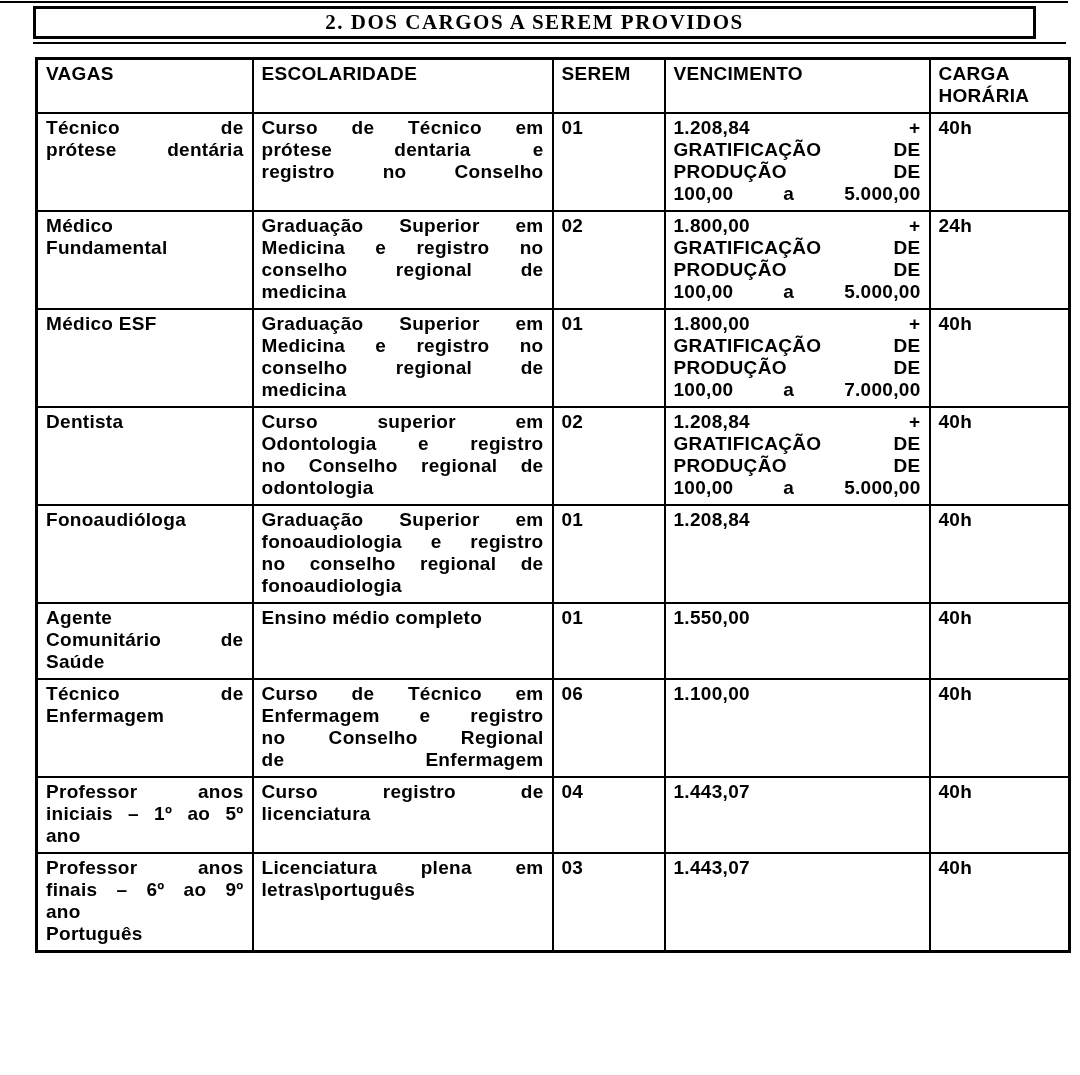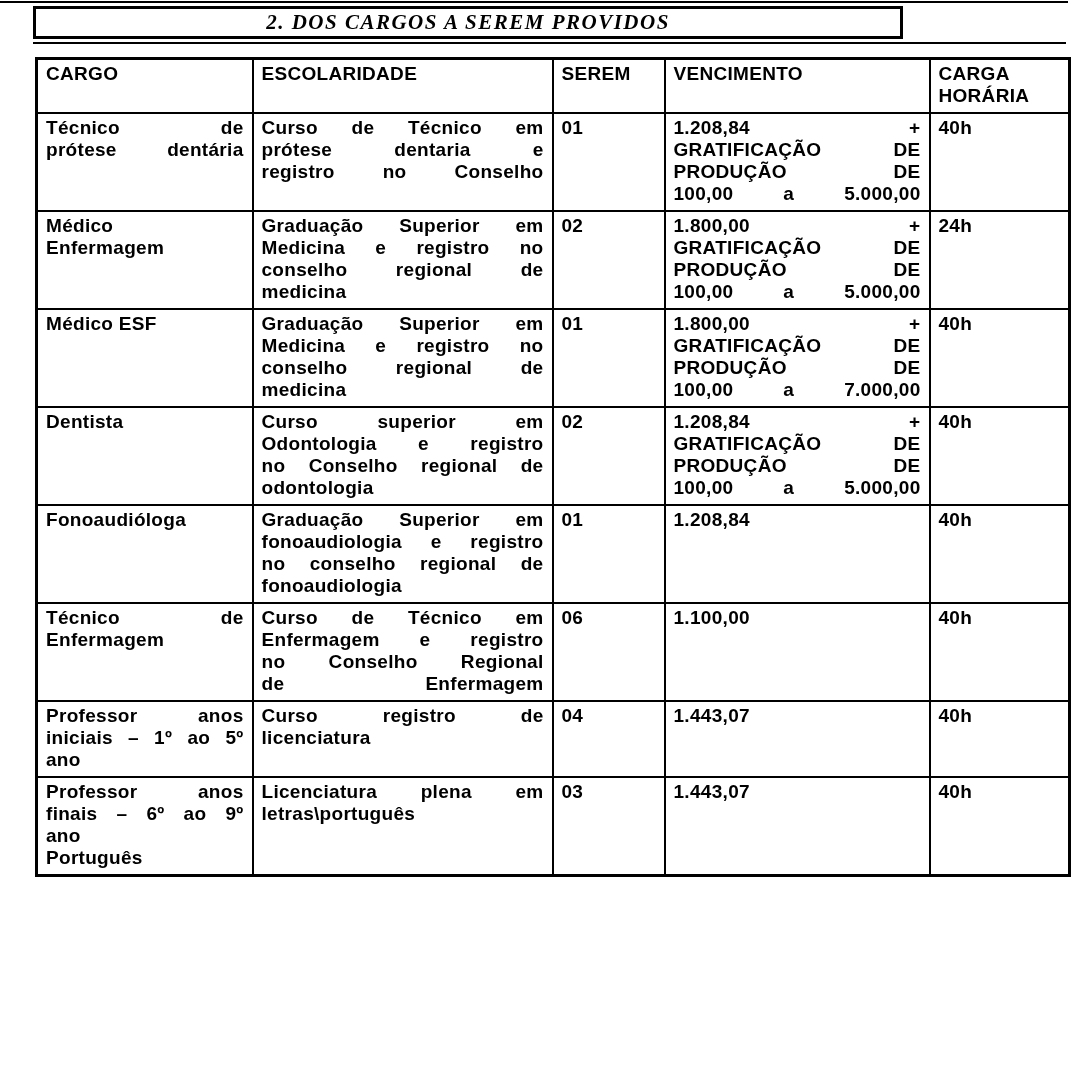--- a/index.html
+++ b/index.html
@@ -24,27 +24,26 @@
     left: 0;
     top: 1px;
     width: 1068px;
     height: 2px;
     background: #000000;
   }
   .title-box {
     position: absolute;
     left: 33px;
     top: 6px;
-    width: 870px;
+    width: 1003px;
     box-sizing: border-box;
     border: 3px solid #000000;
     background: #ffffff;
     text-align: center;
     padding: 1px 0 2px 0;
-    font-style: italic;
   }
   .title-text {
     font-family: "Liberation Serif", serif;
     font-weight: bold;
     font-size: 21px;
     line-height: 24px;
     letter-spacing: 1.5px;
     white-space: nowrap;
   }
   .title-rule {
@@ -109,21 +108,21 @@
   <table class="cargos">
     <colgroup>
       <col class="c-cargo">
       <col class="c-esc">
       <col class="c-vagas">
       <col class="c-venc">
       <col class="c-carga">
     </colgroup>
     <thead>
       <tr>
-          <th>CARGO</th>
+          <th>VAGAS</th>
           <th>ESCOLARIDADE</th>
           <th>SEREM</th>
           <th>VENCIMENTO</th>
           <th>CARGA
 HORÁRIA</th>
         </tr>
     </thead>
     <tbody>
         <tr>
           <td class="ml">Técnico de
@@ -133,21 +132,21 @@
 registro no Conselho</td>
           <td>01</td>
           <td class="ml">1.208,84 +
 GRATIFICAÇÃO DE
 PRODUÇÃO DE
 100,00 a 5.000,00</td>
           <td>40h</td>
         </tr>
         <tr>
           <td class="ml">Médico
-Enfermagem</td>
+Fundamental</td>
           <td class="ml">Graduação Superior em
 Medicina e registro no
 conselho regional de
 medicina</td>
           <td>02</td>
           <td class="ml">1.800,00 +
 GRATIFICAÇÃO DE
 PRODUÇÃO DE
 100,00 a 5.000,00</td>
           <td>24h</td>
@@ -179,20 +178,29 @@
           <td>40h</td>
         </tr>
         <tr>
           <td>Fonoaudióloga</td>
           <td class="ml">Graduação Superior em
 fonoaudiologia e registro
 no conselho regional de
 fonoaudiologia</td>
           <td>01</td>
           <td>1.208,84</td>
+          <td>40h</td>
+        </tr>
+        <tr>
+          <td class="ml">Agente
+Comunitário de
+Saúde</td>
+          <td>Ensino médio completo</td>
+          <td>01</td>
+          <td>1.550,00</td>
           <td>40h</td>
         </tr>
         <tr>
           <td class="ml">Técnico de
 Enfermagem</td>
           <td class="ml">Curso de Técnico em
 Enfermagem e registro
 no Conselho Regional
 de Enfermagem</td>
           <td>06</td>

